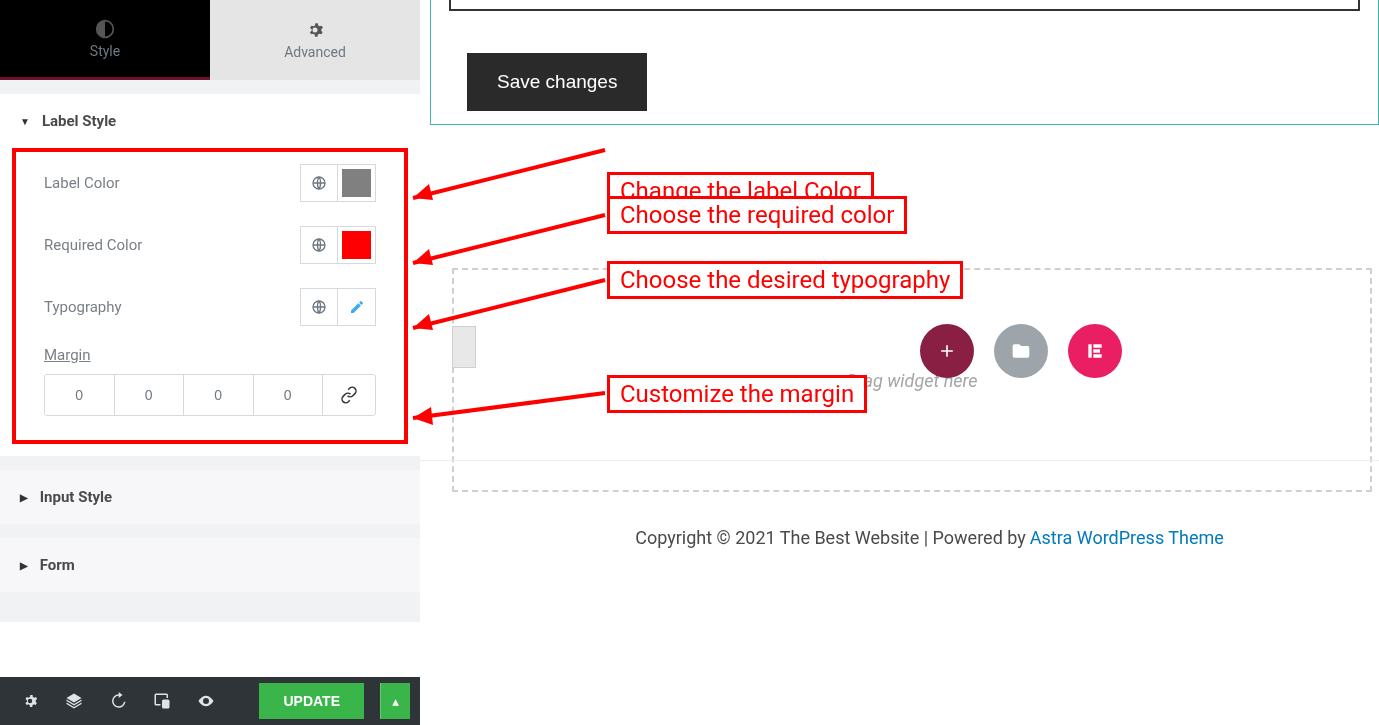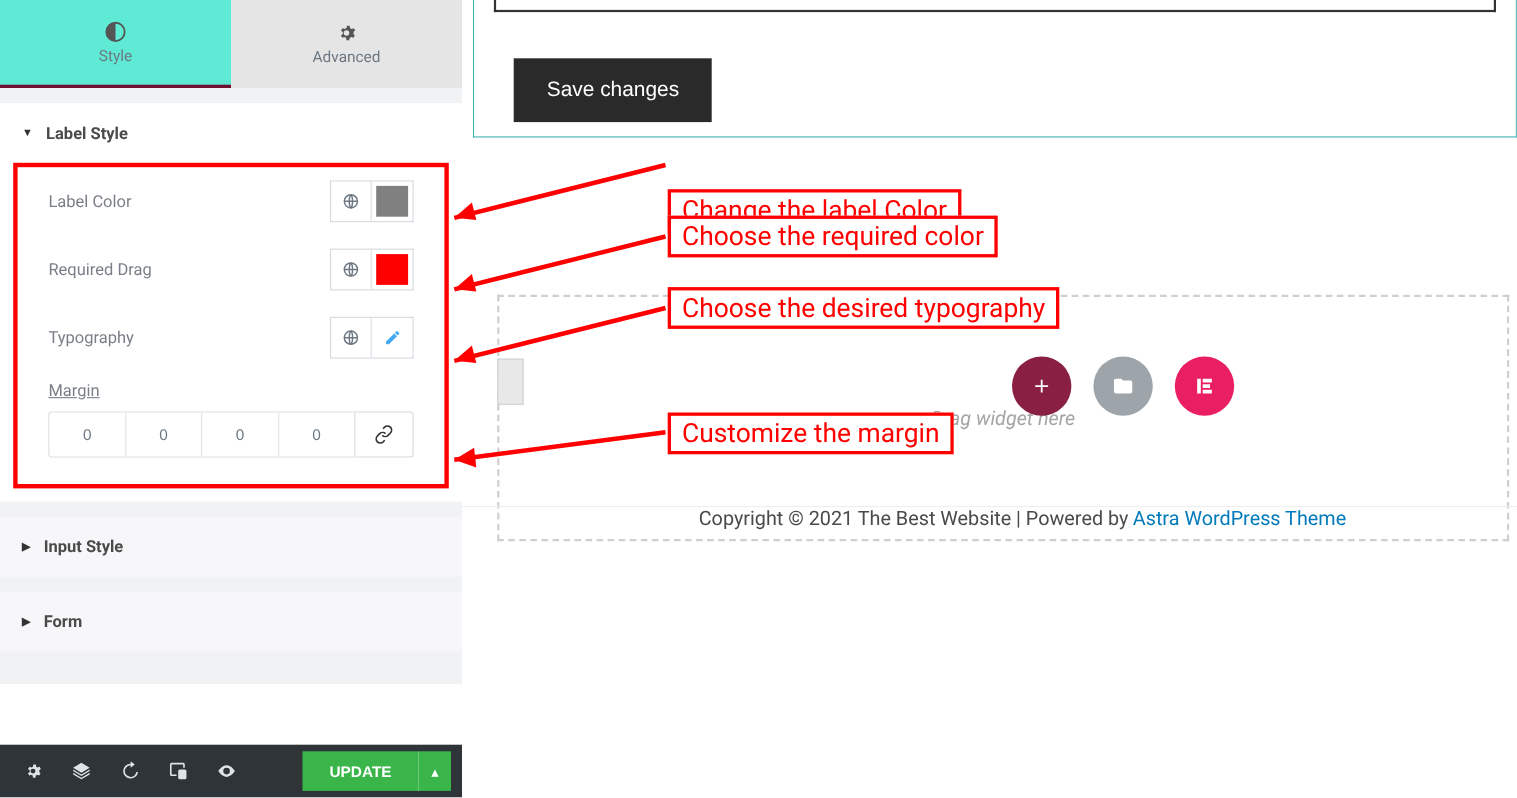--- a/index.html
+++ b/index.html
@@ -1,20 +1,20 @@
 <!DOCTYPE html>
 <html><head>
 <meta charset="utf-8">
 <style>
 * { box-sizing: border-box; margin: 0; padding: 0; }
 body { font-family: -apple-system, BlinkMacSystemFont, "Segoe UI", Roboto, Arial, sans-serif; font-size: 14px; color: #555; background: #fff; width: 1379px; height: 725px; overflow: hidden; position: relative; }
 .sidebar { position: absolute; left: 0; top: 0; width: 420px; height: 725px; background: #fff; }
 .tabs { display: flex; height: 80px; }
 .tab { flex: 1; display: flex; flex-direction: column; align-items: center; justify-content: center; gap: 4px; cursor: pointer; font-size: 14px; color: #6d7882; background: #e5e5e5; }
-.tab.active { background: #5eead4; border-bottom: 3px solid #6e1030; }
+.tab.active { background: #000000; border-bottom: 3px solid #6e1030; }
 .tab svg { width: 20px; height: 20px; fill: #555; }
 .section-header { display: flex; align-items: center; gap: 12px; padding: 18px 20px; font-weight: 700; font-size: 15px; color: #4a4a4a; cursor: pointer; background: #fff; }
 .section-header.collapsed { background: #f7f7f9; }
 .section-header .caret { font-size: 10px; color: #333; }
 .section-body { padding: 0 28px 24px; border: 4px solid red; margin: 0 12px 12px; }
 .ctrl-row { display: flex; align-items: center; justify-content: space-between; height: 62px; }
 .ctrl-label { color: #7a7f87; font-size: 15px; }
 .ctrl-widget { display: flex; align-items: center; gap: 0; }
 .icon-btn { width: 38px; height: 38px; border: 1px solid #d5dadf; display: flex; align-items: center; justify-content: center; background: #fff; cursor: pointer; }
 .icon-btn svg { width: 16px; height: 16px; fill: #6d7882; }
@@ -26,36 +26,36 @@
 .dims { display: flex; border: 1px solid #d5dadf; border-radius: 3px; overflow: hidden; }
 .dim-box { flex: 1; display: flex; flex-direction: column; align-items: center; }
 .dim-input { width: 100%; height: 40px; border: none; border-right: 1px solid #d5dadf; text-align: center; font-size: 14px; color: #6d7882; background: #fff; }
 .dim-box:last-child .dim-input { border-right: none; }
 .dim-caption { font-size: 10px; color: #aab0b8; letter-spacing: 0.5px; margin-top: 6px; }
 .link-box { width: 52px; display: flex; align-items: center; justify-content: center; }
 .link-box svg { width: 18px; height: 18px; fill: #333; }
 .bottom-bar { position: absolute; left: 0; bottom: 0; width: 420px; height: 48px; background: #2f3438; display: flex; align-items: center; padding: 0 10px; gap: 4px; }
 .bb-btn { width: 40px; height: 40px; display: flex; align-items: center; justify-content: center; cursor: pointer; }
 .bb-btn svg { width: 18px; height: 18px; fill: #e0e3e6; }
-.update-group { margin-left: auto; display: flex; height: 36px; }
+.update-group { margin-left: auto; display: flex; height: 36px; gap: 16px; }
 .update-btn { background: #39b54a; color: #fff; font-weight: 700; font-size: 14px; padding: 0 24px; border: none; cursor: pointer; }
 .update-caret { width: 30px; background: #39b54a; border: none; border-left: 1px solid rgba(255,255,255,0.25); color: #fff; cursor: pointer; display: flex; align-items: center; justify-content: center; }
 .canvas { position: absolute; left: 420px; top: 0; right: 0; height: 548px; }
 .form-preview { position: absolute; left: 10px; top: -5px; right: 0; height: 130px; border: 1px solid #3fb4b8; border-top: none; }
 .form-preview .inner-border { position: absolute; left: 18px; top: 0; right: 18px; height: 16px; border: 2px solid #333; border-top: none; }
 .save-btn { position: absolute; left: 36px; top: 58px; background: #2a2a2a; color: #fff; font-size: 19px; padding: 18px 30px; cursor: pointer; border: none; }
 .drop-area { position: absolute; left: 32px; top: 268px; width: 920px; height: 224px; border: 2px dashed #cfcfcf; display: flex; align-items: center; justify-content: center; }
 .drop-text { font-style: italic; color: #a5a5a5; font-size: 18px; }
 .drop-handle { position: absolute; left: -2px; top: 56px; width: 24px; height: 42px; background: #e8e8e8; border: 1px solid #d0d0d0; }
 .round-btn { position: absolute; width: 54px; height: 54px; border-radius: 50%; display: flex; align-items: center; justify-content: center; cursor: pointer; }
 .round-btn svg { width: 20px; height: 20px; fill: #fff; }
 .rb1 { left: 500px; top: 324px; background: #8a1f44; }
 .rb2 { left: 574px; top: 324px; background: #9da4aa; }
 .rb3 { left: 648px; top: 324px; background: #e91e63; }
-.footer { position: absolute; left: 0; bottom: 0; right: 0; height: 88px; display: flex; align-items: flex-start; justify-content: center; font-size: 18px; color: #4a4a4a; border-top: 1px solid #eee; padding-left: 60px; }
+.footer { position: absolute; left: 0; bottom: 0; right: 0; height: 88px; display: flex; align-items: flex-end; justify-content: center; font-size: 18px; color: #4a4a4a; border-top: 1px solid #eee; padding-left: 60px; }
 .footer a { color: #027abb; text-decoration: none; margin-left: 4px; }
 .annot-box { position: absolute; border: 3px solid red; color: red; font-size: 24px; padding: 2px 10px; background: #fff; display: flex; align-items: center; }
 .arrow-svg { position: absolute; overflow: visible; pointer-events: none; }
 .arrow-svg line { stroke: red; stroke-width: 4; }
 .arrow-svg polygon { fill: red; }
 .sections-wrap { overflow: auto; height: calc(100% - 80px - 48px); }
 .spacer-hbar { height: 14px; background: #f1f2f3; }
 </style>
 </head>
 <body>
@@ -93,21 +93,21 @@
                 <path d="M3 12h18M12 3c3 3 3 15 0 18M12 3c-3 3-3 15 0 18" fill="none" stroke="#6d7882" stroke-width="2"></path>
               </svg>
           </div>
           <div class="swatch">
             <div class="swatch-inner" style="background:#808080"></div>
           </div>
         </div>
       </div>
 
       <div class="ctrl-row">
-        <span class="ctrl-label">Required Drag</span>
+        <span class="ctrl-label">Required Color</span>
         <div class="ctrl-widget">
           <div class="icon-btn">
             <svg viewBox="0 0 24 24">
                 <circle cx="12" cy="12" r="9" fill="none" stroke="#6d7882" stroke-width="2"></circle>
                 <path d="M3 12h18M12 3c3 3 3 15 0 18M12 3c-3 3-3 15 0 18" fill="none" stroke="#6d7882" stroke-width="2"></path>
               </svg>
           </div>
           <div class="swatch">
             <div class="swatch-inner" style="background:#ff0000"></div>
           </div>

